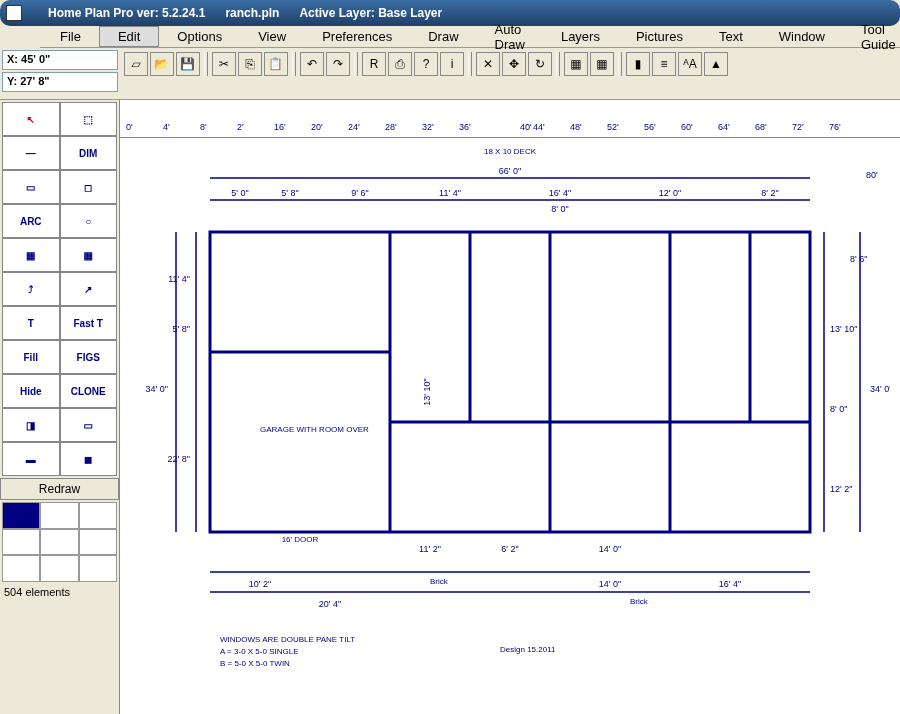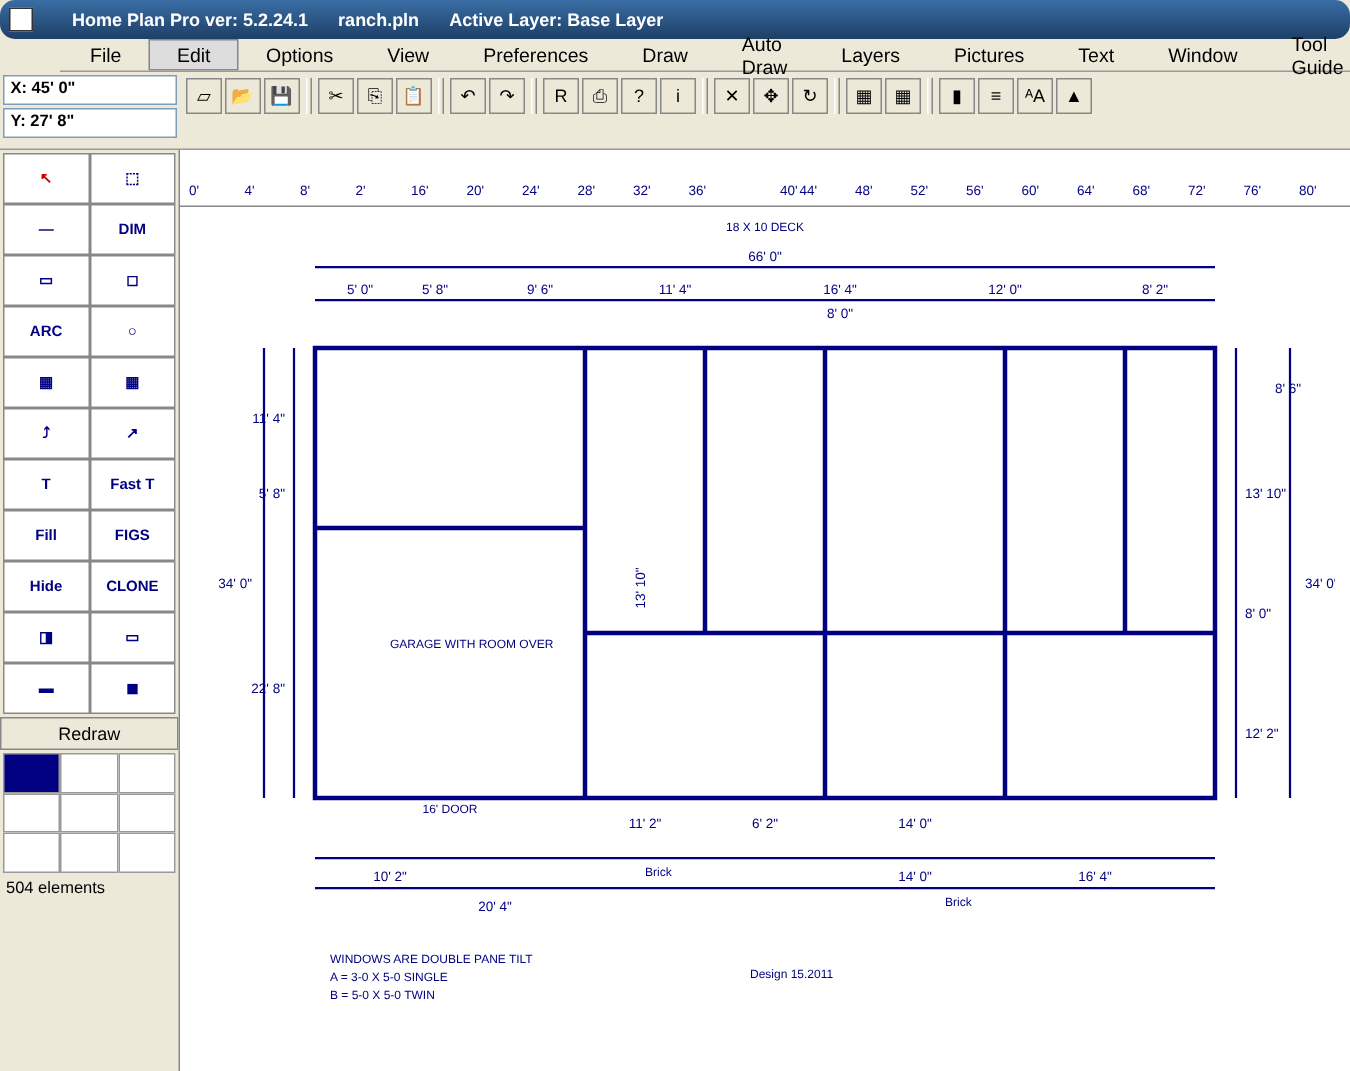--- a/index.html
+++ b/index.html
@@ -163,21 +163,21 @@
         <span style="left: 376px; margin-left: 24px;">40'</span>
         <span style="left: 413px;">44'</span>
         <span style="left: 450px;">48'</span>
         <span style="left: 487px;">52'</span>
         <span style="left: 524px;">56'</span>
         <span style="left: 561px;">60'</span>
         <span style="left: 598px;">64'</span>
         <span style="left: 635px;">68'</span>
         <span style="left: 672px;">72'</span>
         <span style="left: 709px;">76'</span>
-        <span style="left: 746px;">80'</span>
+        <span style="left: 746px; margin-top: 48px;">80'</span>
       </div>
     <div class="drawing">
       <svg viewBox="0 0 760 560">
 
         <text class="dim-text" x="380" y="32" text-anchor="middle">66' 0"</text>
         <line class="plan-line" x1="80" y1="36" x2="680" y2="36"></line>
         <text class="note-text" x="380" y="12" text-anchor="middle">18 X 10 DECK</text>
 
         <g id="topdims">
             <text class="dim-text" x="110" y="54" text-anchor="middle">5' 0"</text>

